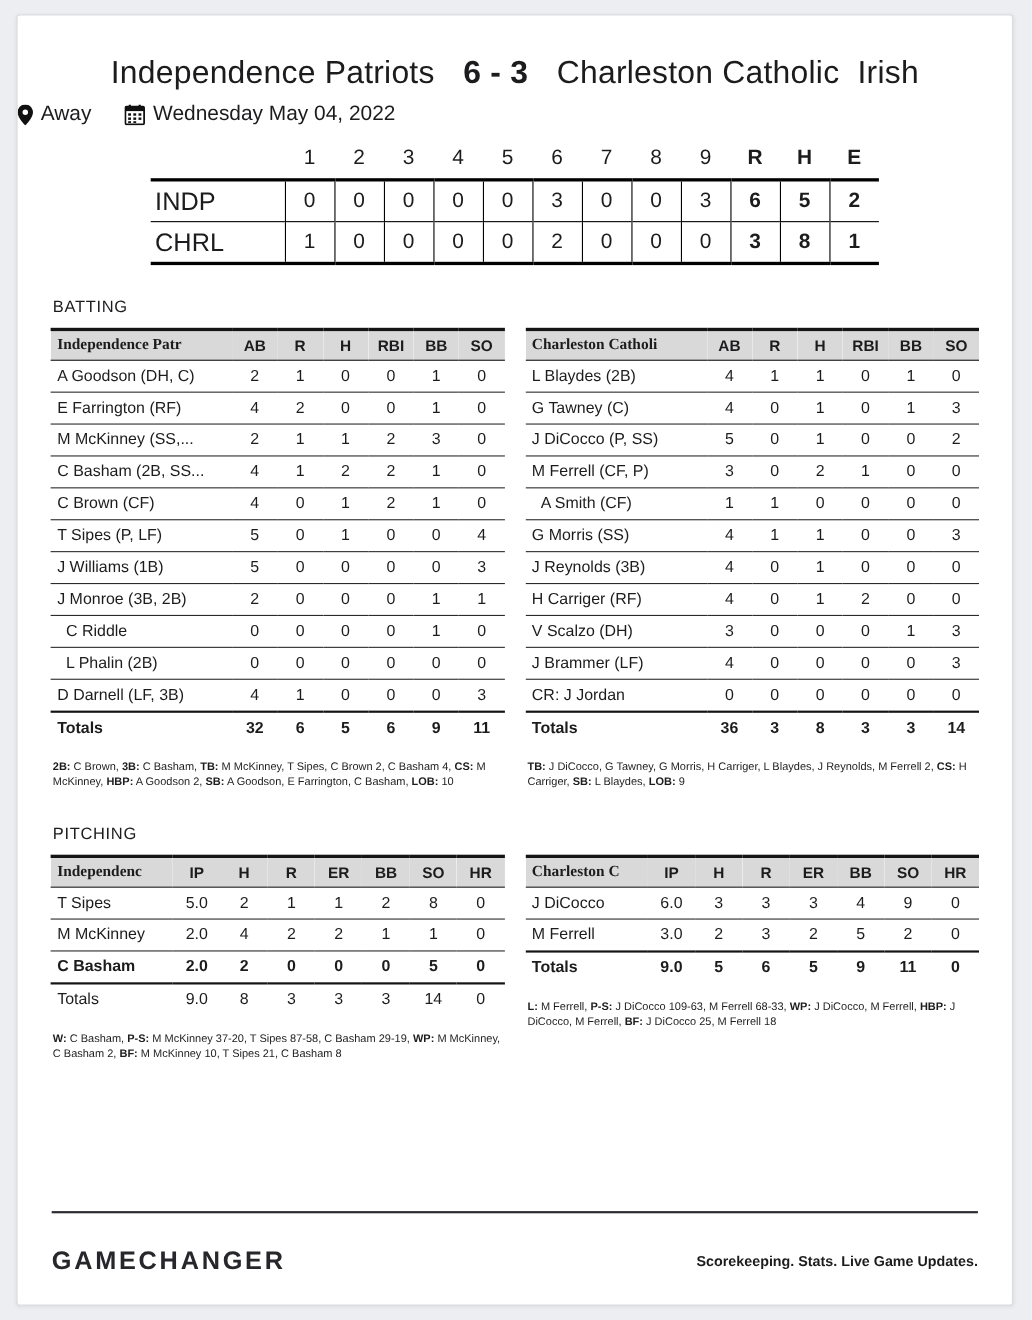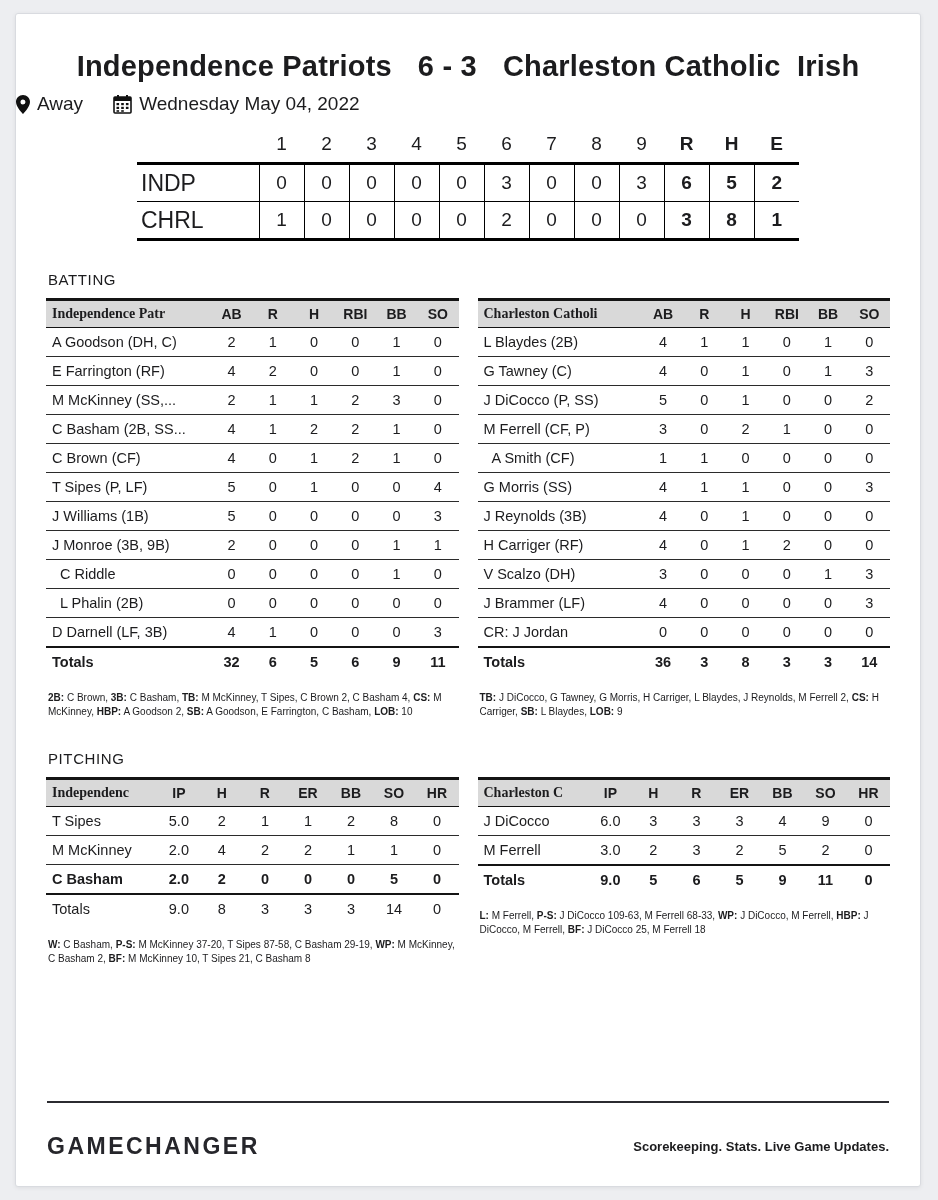--- a/index.html
+++ b/index.html
@@ -21,21 +21,21 @@
     overflow: hidden;
   }
   .content { padding: 0 30px; }
 
   
   .title-row {
     margin-top: 36px;
     display: flex; justify-content: center; align-items: baseline;
     font-size: 29px; letter-spacing: .2px;
   }
-  .title-row .team { font-weight: 700; white-space: pre; }
+  .title-row .team { font-weight: 400; white-space: pre; }
   .title-row .score { font-weight: 700; margin: 0 26px; white-space: pre; }
 
   .meta-row {
     margin-top: 10px;
     display: flex; align-items: center;
     font-size: 19px; gap: 7px;
   }
   .meta-row .icon { display: inline-flex; align-items: center; }
   .meta-row .gap { width: 16px; }
 
@@ -262,21 +262,21 @@
               <tr>
                 <td class="name">J Williams (1B)</td>
                 <td>5</td>
                 <td>0</td>
                 <td>0</td>
                 <td>0</td>
                 <td>0</td>
                 <td>3</td>
               </tr>
               <tr>
-                <td class="name">J Monroe (3B, 9B)</td>
+                <td class="name">J Monroe (3B, 2B)</td>
                 <td>2</td>
                 <td>0</td>
                 <td>0</td>
                 <td>0</td>
                 <td>1</td>
                 <td>1</td>
               </tr>
               <tr>
                 <td class="name indent">C Riddle</td>
                 <td>0</td>

